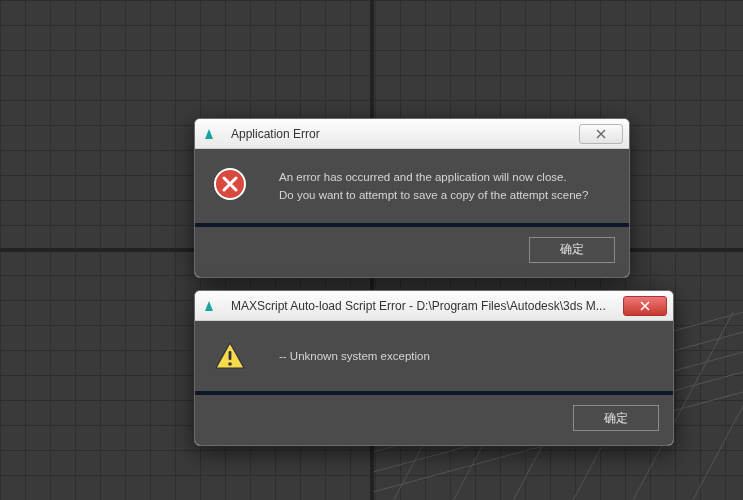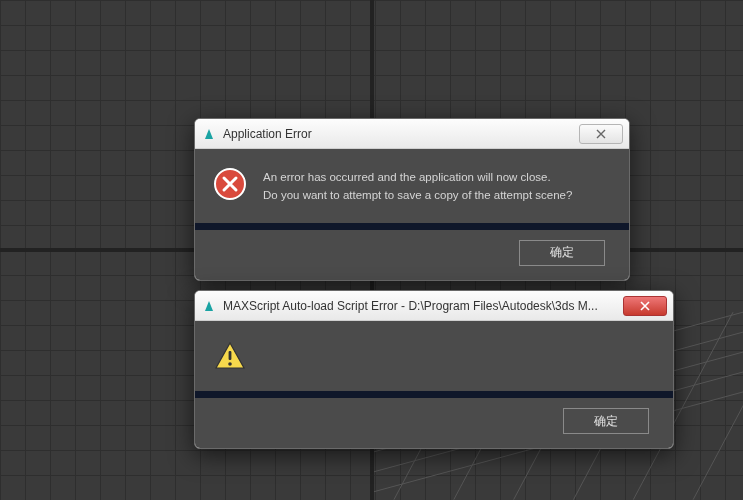--- a/index.html
+++ b/index.html
@@ -55,21 +55,21 @@
       box-shadow: 0 6px 24px rgba(0,0,0,0.6);
       overflow: hidden;
     }
     .titlebar {
       display: flex;
       align-items: center;
       height: 30px;
       padding: 0 6px;
       background: linear-gradient(#fdfdfd, #e9e9e9);
       border-bottom: 1px solid #cfcfcf;
-      gap: 6px;
+      gap: 14px;
     }
     .app-icon {
       width: 16px; height: 16px;
       display: inline-flex;
       align-items: center; justify-content: center;
     }
     .titlebar-title {
       font-size: 12px;
       color: #333;
       white-space: nowrap;
@@ -102,28 +102,28 @@
     .content {
       background: #4b4b4b;
       color: #d5d5d5;
       padding: 18px 18px;
       display: flex;
       gap: 16px;
       align-items: flex-start;
       font-size: 11.5px;
       line-height: 1.55;
     }
-    .content .msg-lines { padding-top: 2px; }
+    .content .msg-lines { padding-top: 2px; margin-left: 16px; }
     .button-bar {
       background: #4b4b4b;
-      padding: 10px 24px 14px;
+      padding: 10px 14px 14px;
       display: flex;
       justify-content: flex-end;
       gap: 18px;
-      border-top: 7px solid #0f172a;
+      border-top: 4px solid #0f172a;
     }
     .btn {
       min-width: 86px;
       height: 26px;
       background: #4b4b4b;
       border: 1px solid #8a8a8a;
       color: #e2e2e2;
       font-size: 12px;
       display: inline-flex;
       align-items: center;
@@ -214,17 +214,20 @@
     </div>
   </div>
   <div class="content">
     <div class="icon-box">
       <svg width="32" height="32" viewBox="0 0 32 32">
         <path d="M16 3 L30 28 L2 28 Z" fill="#f7d94c" stroke="#333" stroke-width="1.2"></path>
         <rect x="14.6" y="11" width="2.8" height="9" fill="#333" rx="1"></rect>
         <circle cx="16" cy="24" r="1.8" fill="#333"></circle>
       </svg>
     </div>
+    <div class="msg-lines">
+      <div>-- Unknown system exception</div>
+    </div>
   </div>
   <div class="button-bar">
     <div class="btn">确定</div>
   </div>
 </div>
 
 </body></html>

